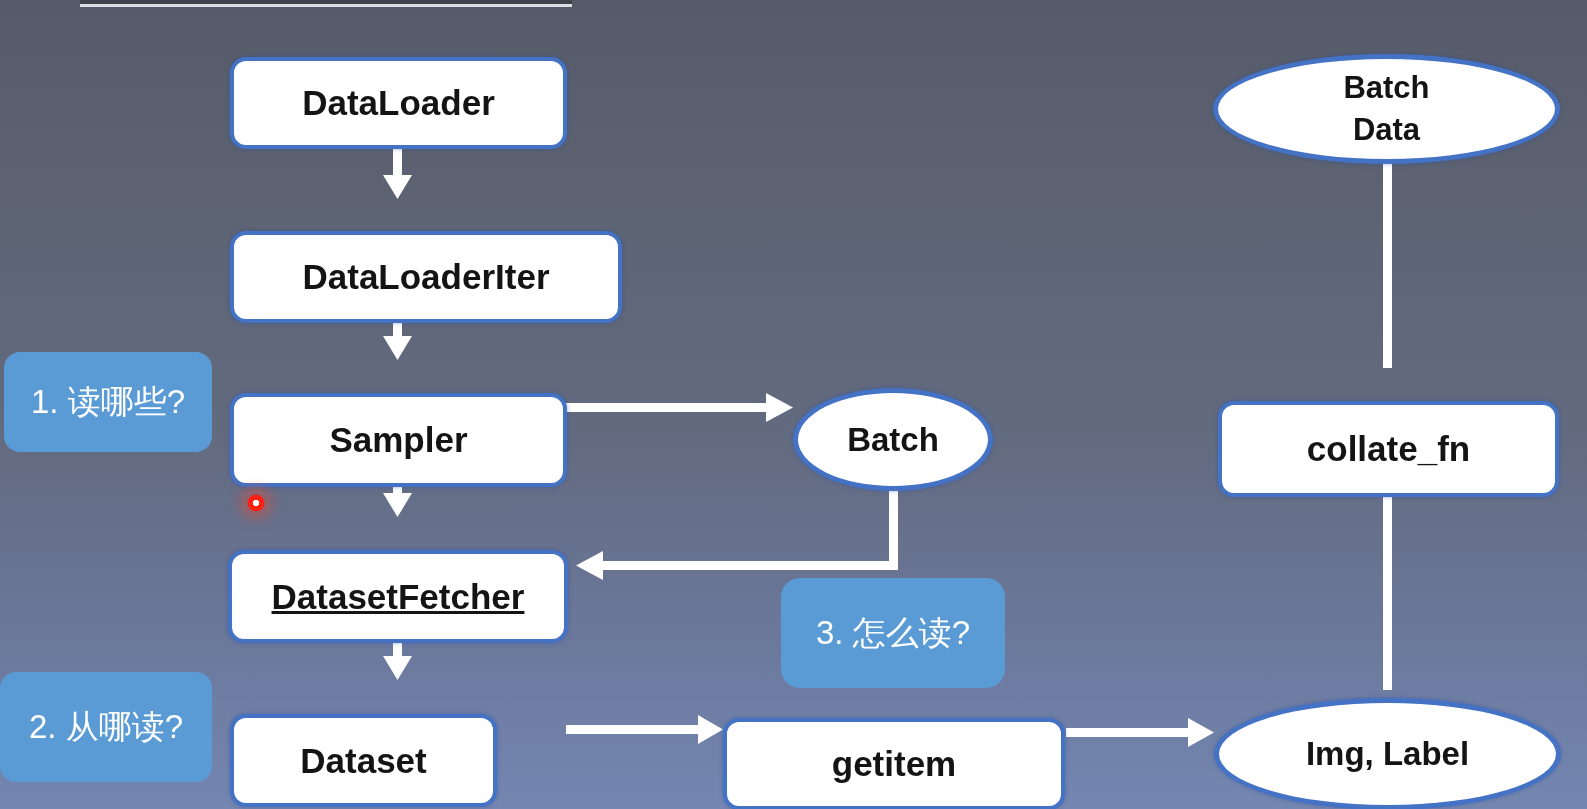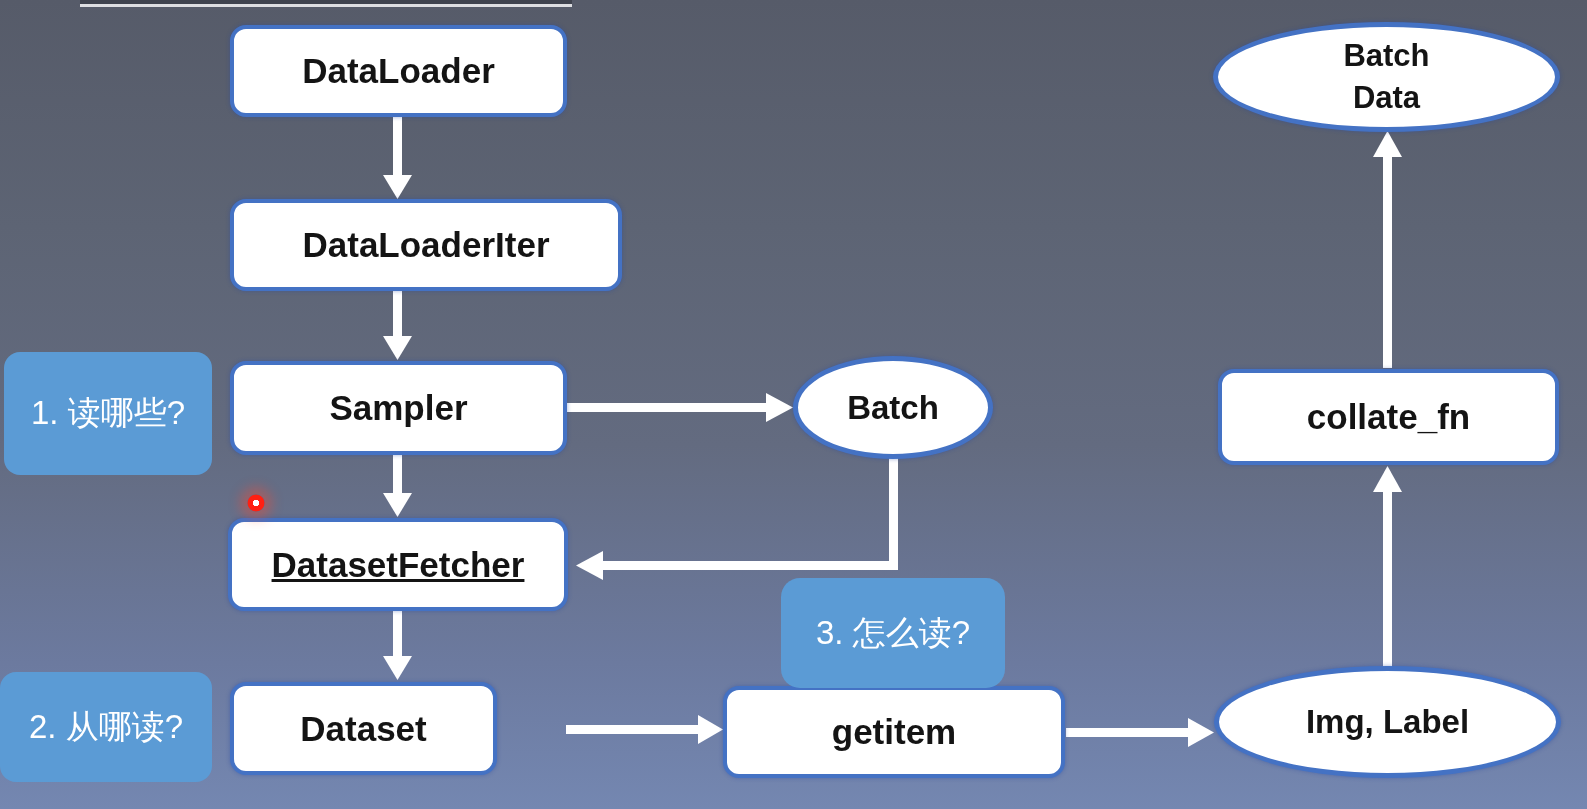--- a/index.html
+++ b/index.html
@@ -13,20 +13,21 @@
   
   .node{
     position:absolute;
     background:#ffffff;
     border:4px solid #4472c4;
     box-sizing:border-box;
     display:flex;align-items:center;justify-content:center;
     color:#141414;
     font-weight:bold;
     box-shadow:0 0 4px rgba(40,70,160,0.45);
+    margin-top:32px;
   }
   .box{border-radius:16px;font-size:35px;}
   .ellipse{border-radius:50%;font-size:33px;border-width:5px;}
   .ellipse.two-line{flex-direction:column;line-height:1.35;font-size:31px;}
   
   .callout{
     position:absolute;
     background:#5b9bd5;
     border-radius:16px;
     display:flex;align-items:center;justify-content:center;
@@ -143,21 +144,21 @@
 
   <div class="node ellipse two-line" style="left:1213px;top:22px;width:347px;height:110px;">
     <span>Batch</span>
     <span>Data</span>
   </div>
 
   <div class="node ellipse" style="left:1214px;top:666px;width:347px;height:112px;">
     <span>Img, Label</span>
   </div>
 
-  <div class="callout" style="left:4px;top:352px;width:208px;height:123px;">
+  <div class="callout" style="left:4px;top:352px;width:208px;height:100px;">
     <span>1. 读哪些?</span>
   </div>
 
   <div class="callout" style="left:0px;top:672px;width:212px;height:110px;text-align:center;">
     <span>2. 从哪读?</span>
   </div>
 
   <div class="callout" style="left:781px;top:578px;width:224px;height:110px;border-radius:19px;">
     <span>3. 怎么读?</span>
   </div>

